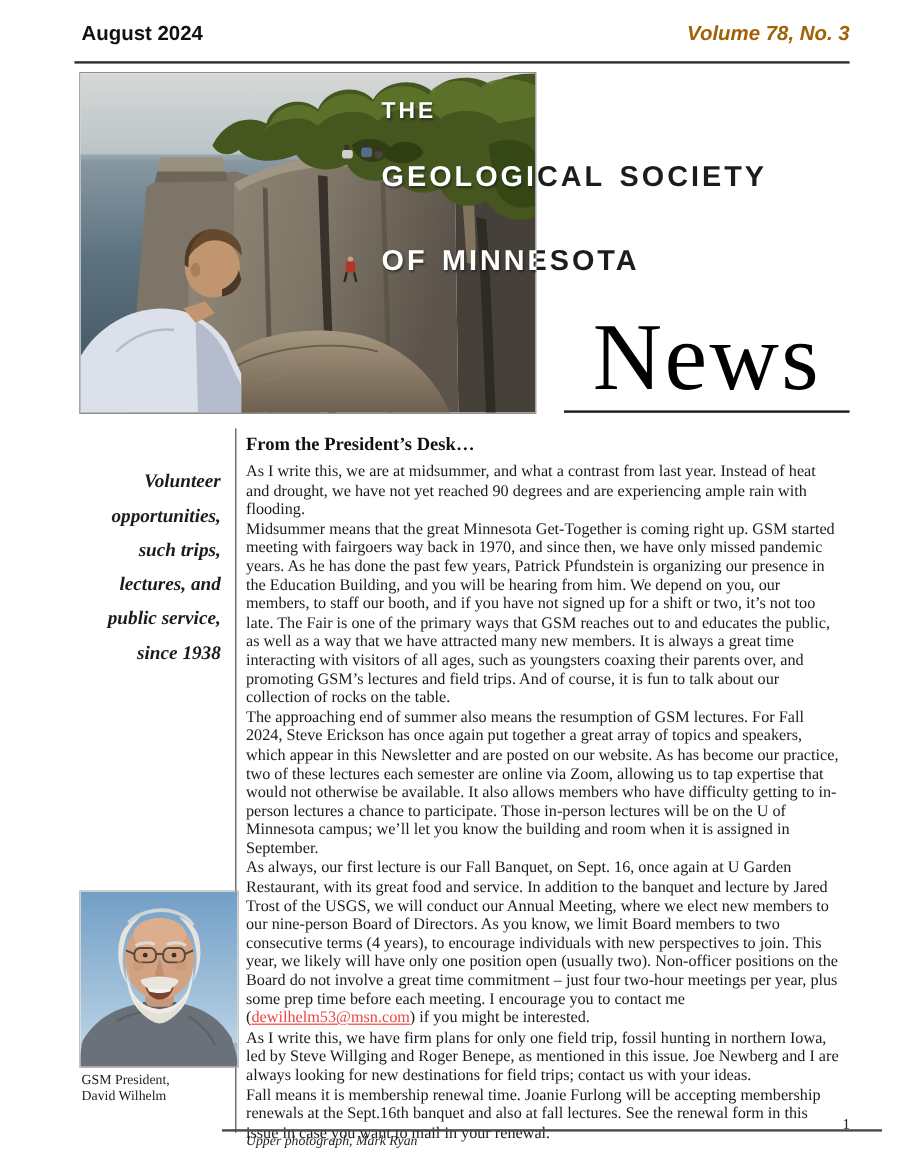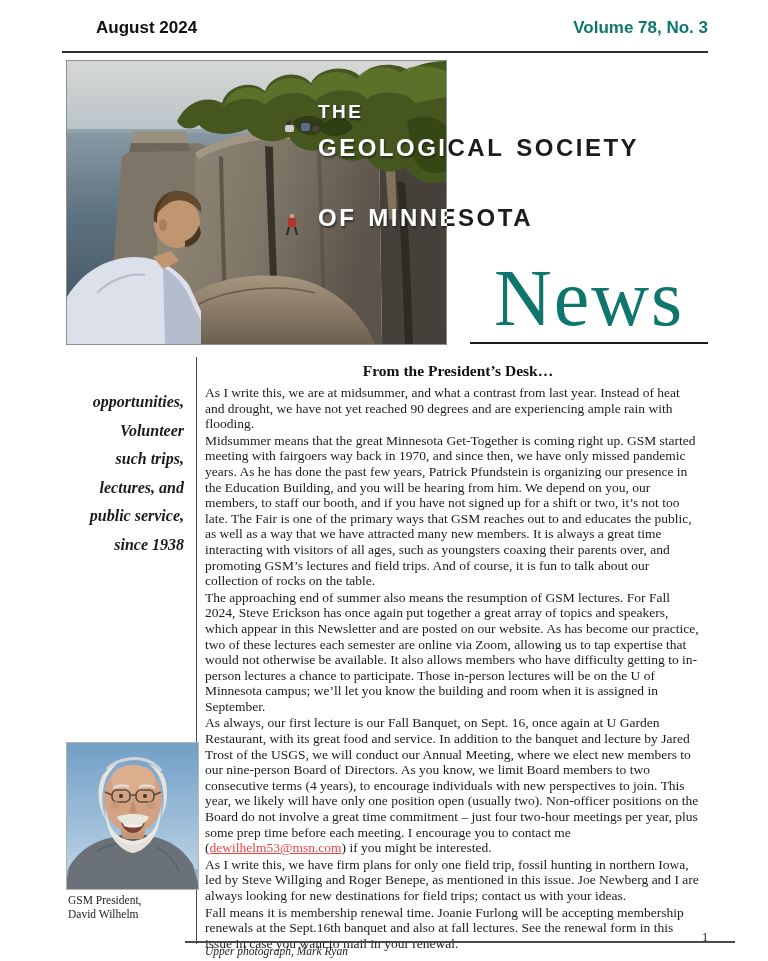--- a/index.html
+++ b/index.html
@@ -1,57 +1,57 @@
 <!DOCTYPE html>
 <html><head>
 <meta charset="utf-8">
 <style>
   html,body{margin:0;padding:0;background:#ffffff;width:768px;height:961px;overflow:hidden;
     font-family:"Liberation Serif", serif;color:#1b1b1b;}
   .page{position:relative;width:768px;height:961px;background:#fff;}
 
   
   .issue-date{position:absolute;left:68px;top:18px;font-family:"Liberation Sans",sans-serif;
-    font-weight:700;font-size:17px;color:#111;margin-left:28px;}
+    font-weight:700;font-size:17px;color:#111;}
   .volume{position:absolute;right:60px;top:18px;font-family:"Liberation Sans",sans-serif;
-    font-weight:700;font-size:17px;color:#0f766e;}
+    font-weight:700;font-size:17px;color:#a16207;font-style:italic;}
   .tagline{position:absolute;left:187px;top:31px;font-style:italic;font-size:12.5px;
     white-space:nowrap;color:#222;}
   .header-rule{position:absolute;left:62px;top:51px;width:646px;height:2px;background:#2e2e2e;}
 
   
   .cover-photo{position:absolute;left:66px;top:60px;width:381px;height:285px;
     border:1px solid #8f8f8f;box-sizing:border-box;z-index:1;overflow:hidden;}
   .cover-photo svg{display:block;}
 
   .mast-title{position:absolute;left:318px;top:70px;width:392px;height:180px;}
   .mast-title .l1,.mast-title .l2,.mast-title .l3{
     position:absolute;left:0;white-space:nowrap;
     font-family:"Liberation Sans",sans-serif;font-weight:700;font-variant:small-caps;
     text-transform:lowercase;letter-spacing:2.5px;line-height:1;}
-  .mast-title .l1{top:6px;font-size:27px;margin-top:20px;}
+  .mast-title .l1{top:6px;font-size:27px;}
   .mast-title .l2{top:57px;font-size:34px;}
   .mast-title .l3{top:127px;font-size:34px;}
   .mast-black{color:#1c1c1c;z-index:3;clip-path:inset(-5px -5px -5px 129px);}
   .mast-white{color:#ffffff;z-index:4;clip-path:inset(-5px 263px -5px -5px);
     text-shadow:1px 2px 2px rgba(25,25,25,.65);}
 
   .news-block{position:absolute;left:470px;top:256px;width:238px;height:86px;z-index:5;
     text-align:center;border-bottom:2.5px solid #1b1b1b;}
   .news-word{font-family:"Liberation Serif",serif;font-size:80px;line-height:84px;
-    letter-spacing:2px;color:#0f766e;text-align:right;}
+    letter-spacing:2px;color:#000000;text-align:right;}
 
   
   .sidebar-motto{position:absolute;left:58px;top:388px;width:126px;text-align:right;
     font-weight:700;font-style:italic;font-size:16px;line-height:28.5px;color:#1b1b1b;}
   .column-divider{position:absolute;left:196px;top:357px;width:1px;height:587px;background:#4d4d4d;}
 
   
   .article{position:absolute;left:205px;top:362px;width:506px;}
-  .article h1{margin:0 0 5px 0;font-size:15.5px;font-weight:700;color:#111;text-align:center;}
+  .article h1{margin:0 0 5px 0;font-size:15.5px;font-weight:700;color:#111;}
   .article p{margin:0 12px 1px 0;font-size:13.5px;line-height:15.6px;color:#1b1b1b;text-align:left;}
   .email-link{color:#ef4444;text-decoration:underline;cursor:pointer;}
 
   
   .president-photo{position:absolute;left:66px;top:742px;width:133px;height:148px;
     border:1px solid #b5b5b5;box-sizing:border-box;overflow:hidden;}
   .president-caption{position:absolute;left:68px;top:894px;font-size:11.5px;line-height:13.5px;color:#222;}
 
   
   .site-url{position:absolute;left:68px;top:984px;font-size:12px;color:#4d7c0f;text-align:right;}
@@ -149,22 +149,22 @@
     <div class="l1">The</div>
     <div class="l2">Geological Society</div>
     <div class="l3">of Minnesota</div>
   </div>
 
   <div class="news-block">
     <span class="news-word">News</span>
   </div>
 
   <div class="sidebar-motto">
+    <div>Volunteer</div>
     <div>opportunities,</div>
-    <div>Volunteer</div>
     <div>such trips,</div>
     <div>lectures, and</div>
     <div>public service,</div>
     <div>since 1938</div>
   </div>
 
   <div class="column-divider"></div>
 
   <div class="article">
     <h1>From the President’s Desk…</h1>

